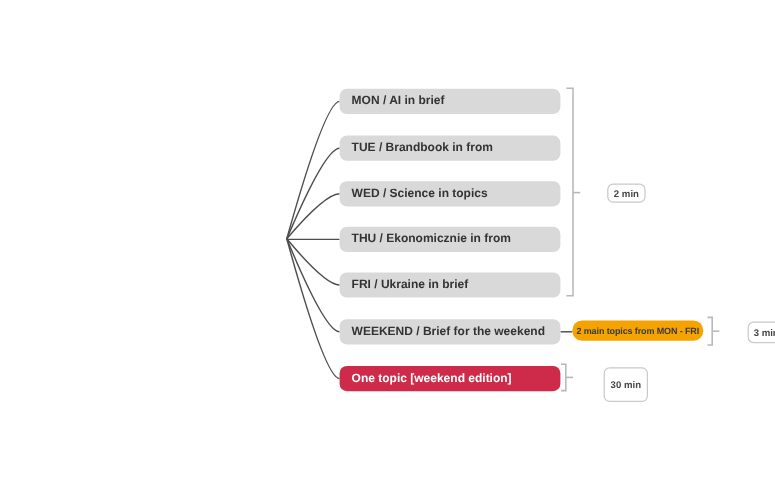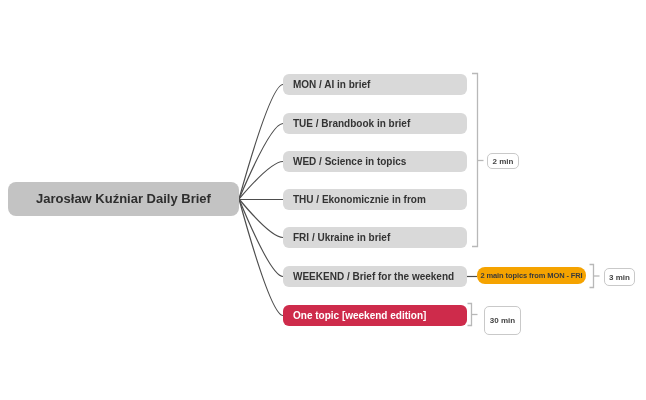--- a/index.html
+++ b/index.html
@@ -29,21 +29,21 @@
   }
   .chip{
     left:477px;top:267px;width:109px;height:17px;
     background:#f5a300;border-radius:8px;
     font-size:7.5px;line-height:17px;text-align:center;color:#3a3a3a;
     letter-spacing:-0.1px;
   }
   .badge{
     background:#ffffff;border:1px solid #c9c9c9;border-radius:5px;
     font-size:8px;color:#444444;
-    display:flex;align-items:center;justify-content:center;
+    display:flex;align-items:center;justify-content:center;margin-left:19px;
   }
   .badge.b-weekdays{left:487px;top:153px;width:32px;height:16px;}
   .badge.b-weekend{left:604px;top:268px;width:31px;height:18px;}
   .badge.b-onetopic{left:484px;top:306px;width:37px;height:29px;}
 </style>
 </head>
 <body>
 
 <div class="canvas">
 
@@ -61,24 +61,23 @@
     <g stroke="#b8b8b8" stroke-width="1.3" fill="none">
       <path d="M472,73.5 L477.5,73.5 L477.5,246.5 L472,246.5"></path>
       <path d="M477.5,160.5 L483.5,160.5"></path>
       <path d="M589.5,264.5 L593.5,264.5 L593.5,287.5 L589.5,287.5"></path>
       <path d="M593.5,276 L599.5,276"></path>
       <path d="M467.5,303.5 L471.5,303.5 L471.5,325.5 L467.5,325.5"></path>
       <path d="M471.5,314.5 L477.5,314.5"></path>
     </g>
   </svg>
 
-  <div class="node root-node">Jarosław Kuźniar Daily Brief</div>
 
   <div class="node branch" style="top:74px">MON / AI in brief</div>
-  <div class="node branch" style="top:113px">TUE / Brandbook in brief</div>
+  <div class="node branch" style="top:113px">TUE / Brandbook in from</div>
   <div class="node branch" style="top:151px">WED / Science in topics</div>
   <div class="node branch" style="top:189px">THU / Ekonomicznie in from</div>
   <div class="node branch" style="top:227px">FRI / Ukraine in brief</div>
   <div class="node branch red" style="top:305px">One topic [weekend edition]</div>
   <div class="node branch" style="top:266px">WEEKEND / Brief for the weekend</div>
 
   <div class="node chip">2 main topics from MON - FRI</div>
 
   <div class="node badge b-weekdays">2 min</div>
   <div class="node badge b-weekend">3 min</div>

